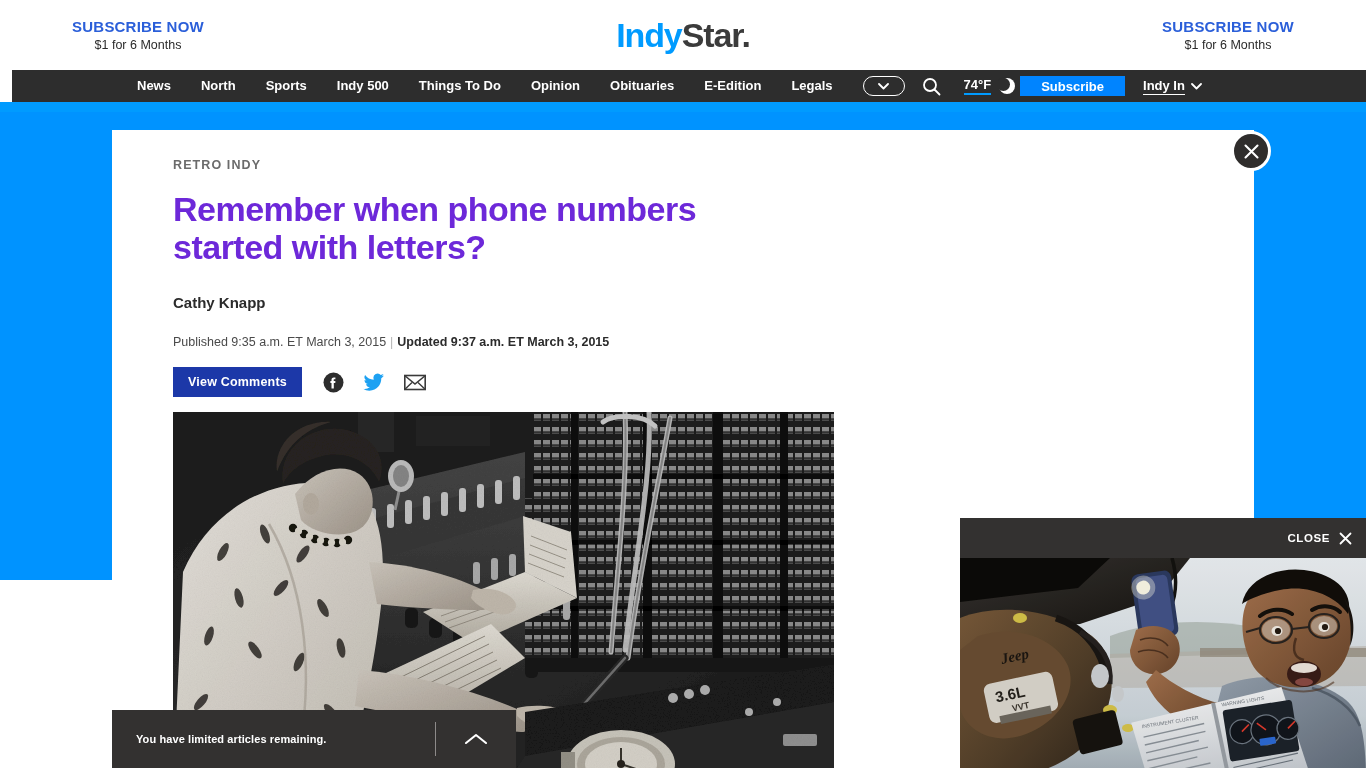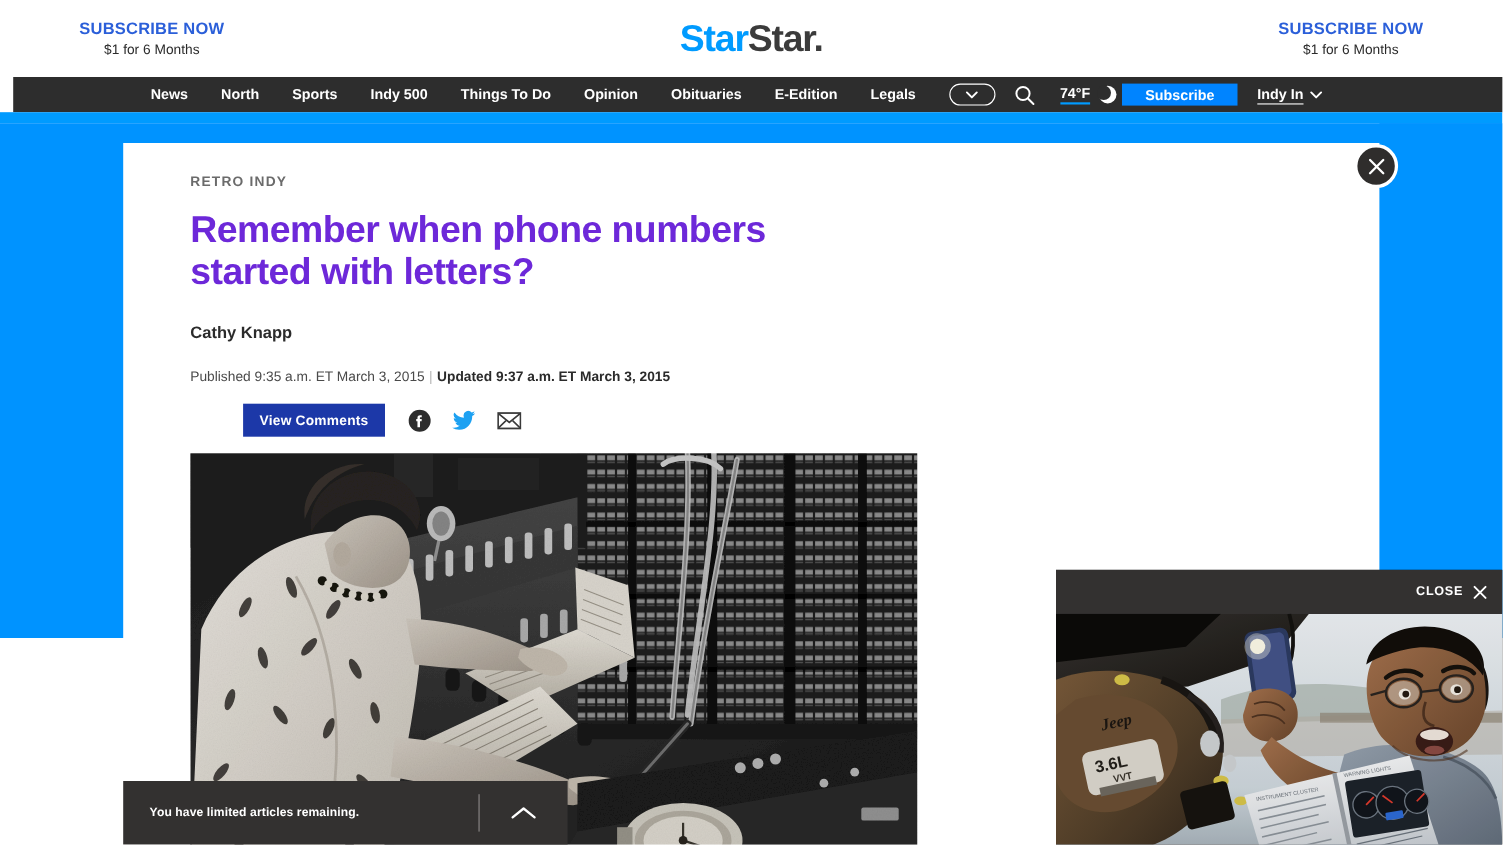--- a/index.html
+++ b/index.html
@@ -205,21 +205,20 @@
     margin-top: 24px;
   }
   .timestamps .updated { font-weight: bold; color: #2b2b2b; }
   .timestamps .sep { color: #b5b5b5; margin: 0 4px; }
 
   .actions {
     display: flex;
     align-items: center;
     gap: 0;
     margin-top: 18px;
-    margin-left: 48px;
   }
   .comments-btn {
     background: #1c38a8;
     color: #ffffff;
     font-size: 12.5px;
     font-weight: bold;
     letter-spacing: .2px;
     padding: 8px 15px;
     cursor: pointer;
     border: none;
@@ -329,21 +328,21 @@
 
 <div id="page">
 
   <div class="promo-bar">
     <div class="promo">
       <div class="promo-title">SUBSCRIBE NOW</div>
       <div class="promo-sub">$1 for 6 Months</div>
     </div>
 
     <div class="logo">
-      <span class="indy">Star</span><span class="star">Star.</span>
+      <span class="indy">Indy</span><span class="star">Star.</span>
     </div>
 
     <div class="promo">
       <div class="promo-title">SUBSCRIBE NOW</div>
       <div class="promo-sub">$1 for 6 Months</div>
     </div>
   </div>
 
   <div class="navbar">
     <div class="nav-links">

